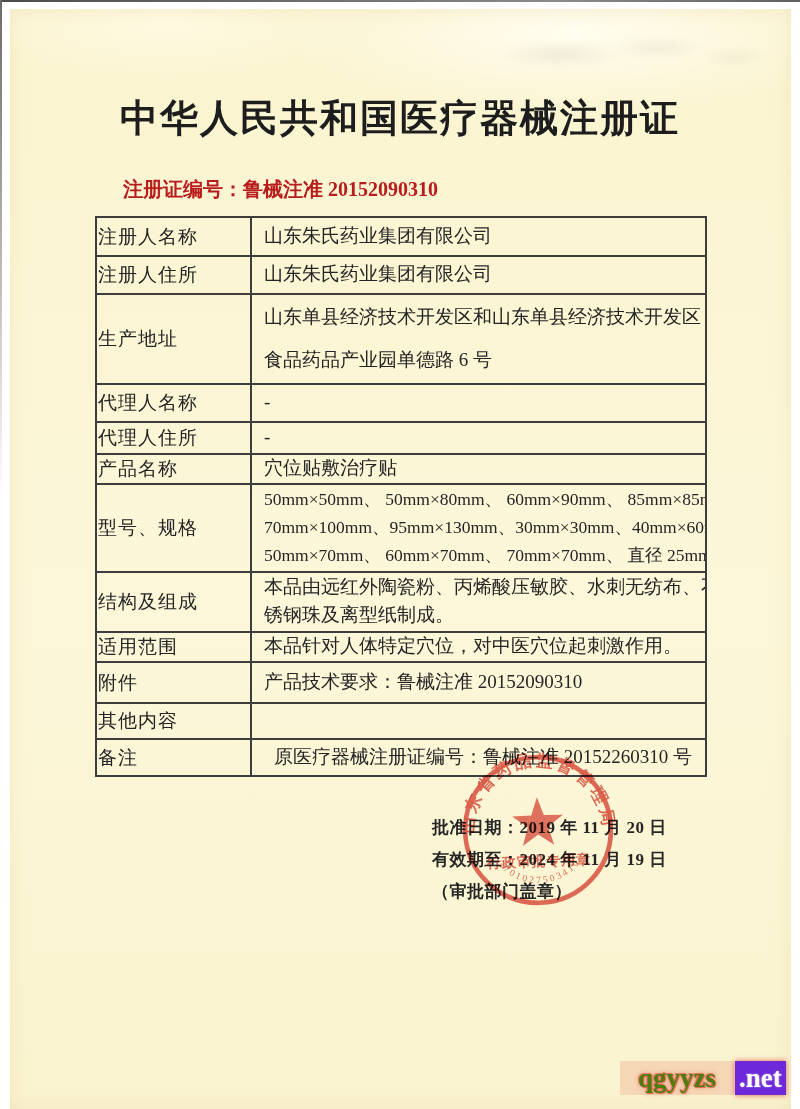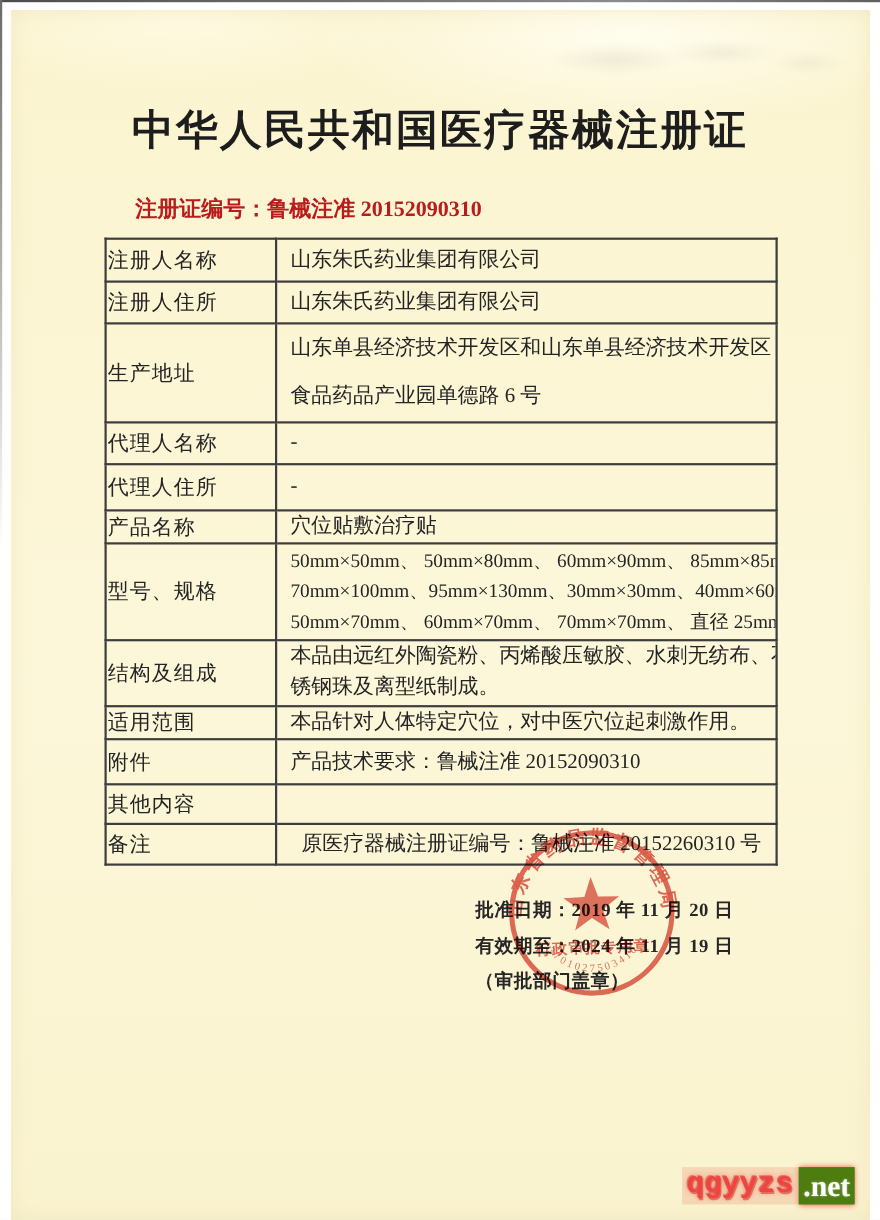--- a/index.html
+++ b/index.html
@@ -43,23 +43,23 @@
   .l28 .ln{line-height:28px;}
   .spec{font-size:17.5px;}
   .ind{padding-left:22px !important;}
   .dept{position:absolute;left:120px;top:818px;font-size:17px;font-weight:bold;letter-spacing:.5px;}
   .fright{position:absolute;left:432px;top:815px;font-size:17px;font-weight:bold;letter-spacing:.5px;}
   .fright div{height:32px;line-height:26px;}
   .seal{position:absolute;left:460px;top:750px;width:156px;height:160px;
     opacity:.88;mix-blend-mode:multiply;transform:rotate(-2deg);}
   .wm{position:absolute;left:620px;top:1061px;display:flex;align-items:center;
     font-weight:bold;font-size:27px;line-height:34px;}
-  .wm .main{color:#ef4444;padding:0 4px;background:rgba(226,66,50,.16);
-    text-shadow:1px 1px 0 rgba(215,55,40,.55),-1px -1px 0 rgba(215,55,40,.5),0 0 5px rgba(215,55,40,.65);font-family:Liberation Mono, monospace;}
-  .wm .suffix{background:#4d7c0f;color:#fff;padding:0 4px;margin-left:1px;
+  .wm .main{color:#4d7c0f;padding:0 18px;background:rgba(226,66,50,.16);
+    text-shadow:1px 1px 0 rgba(215,55,40,.55),-1px -1px 0 rgba(215,55,40,.5),0 0 5px rgba(215,55,40,.65);}
+  .wm .suffix{background:#6d28d9;color:#fff;padding:0 4px;margin-left:1px;
     box-shadow:0 0 5px rgba(215,55,40,.8);text-shadow:0 0 2px rgba(255,255,255,.6);}
 </style>
 </head>
 <body>
 
 <div class="scan">
   <div class="paper"></div>
   <div class="edge-top"></div>
   <div class="edge-left"></div>
   <div class="smudge"></div>
@@ -94,21 +94,21 @@
         <div class="ln">山东单县经济技术开发区和山东单县经济技术开发区</div>
         <div class="ln">食品药品产业园单德路 6 号</div>
       </td>
     </tr>
     <tr style="height:38px">
       <td class="lab">代理人名称</td>
       <td class="val">
             <div class="ln">-</div>
           </td>
     </tr>
-    <tr style="height:42px">
+    <tr style="height:32px">
       <td class="lab">代理人住所</td>
       <td class="val">
             <div class="ln">-</div>
           </td>
     </tr>
     <tr style="height:27px">
       <td class="lab">产品名称</td>
       <td class="val">
             <div class="ln">穴位贴敷治疗贴</div>
           </td>

